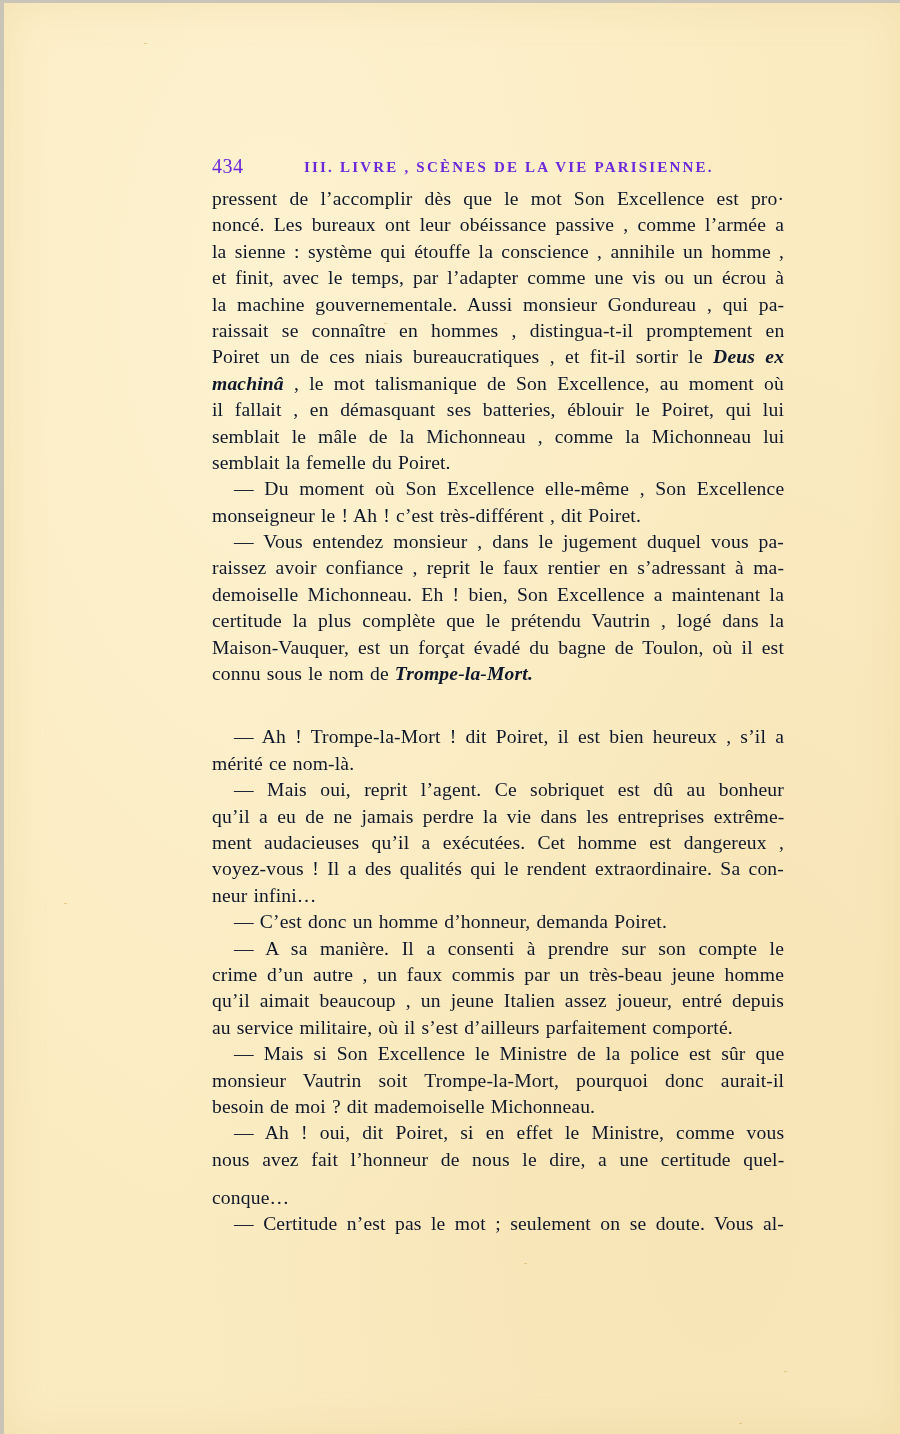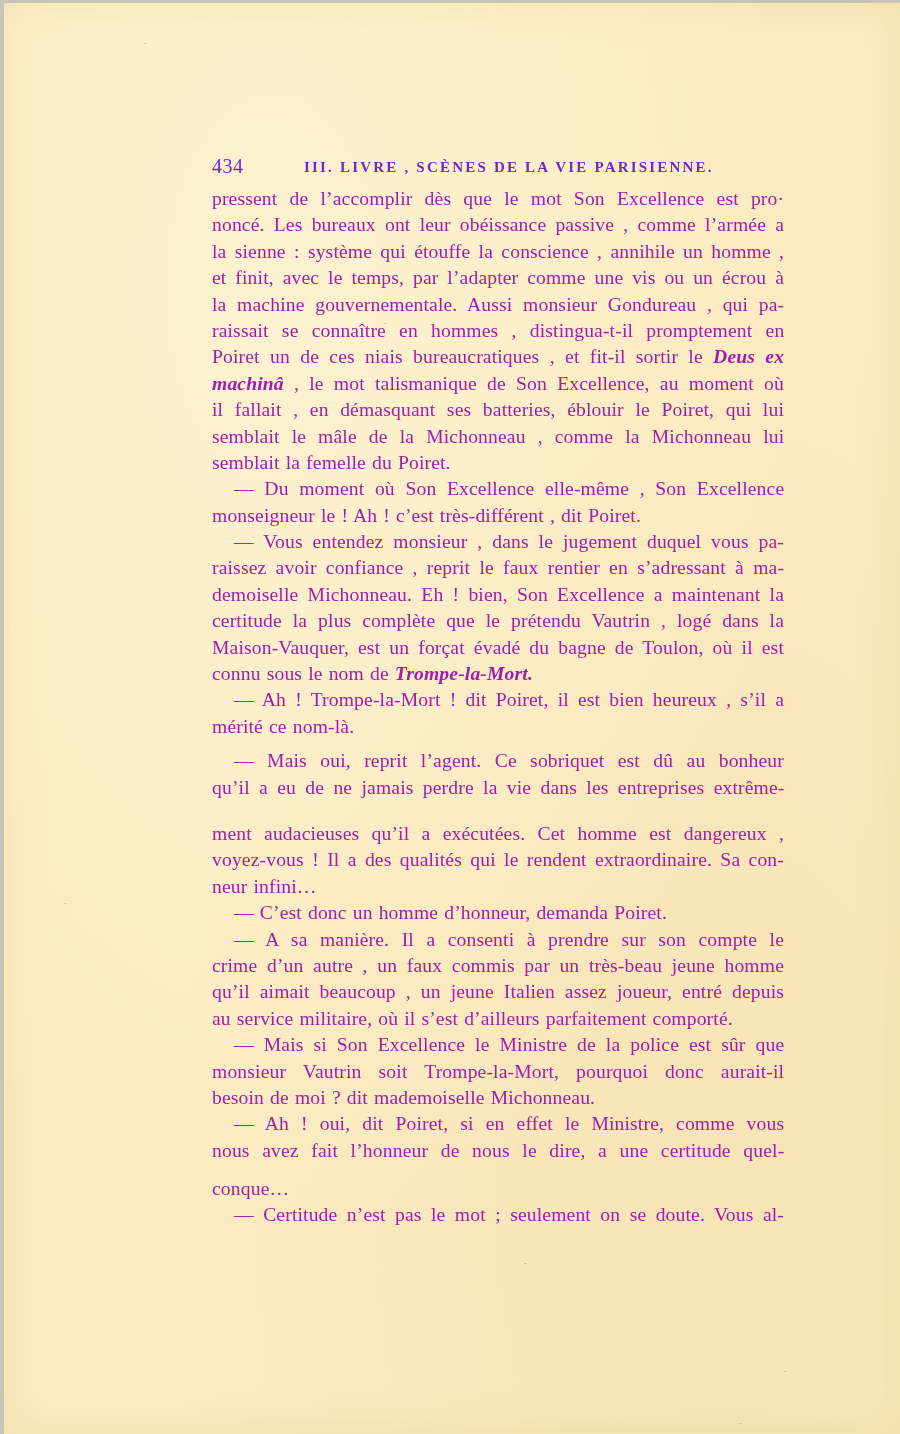--- a/index.html
+++ b/index.html
@@ -59,21 +59,21 @@
       letter-spacing: 2.2px;
     }
     .text-block {
       position: absolute;
       left: 212px;
       top: 186px;
       width: 572px;
       font-family: "Liberation Serif", serif;
       font-size: 19.6px;
       line-height: 26.4px;
-      color: #a21caf;
+      color: #0f172a;
       text-align: justify;
     }
     .line {
       display: block;
       height: 26.4px;
       white-space: nowrap;
       text-align-last: justify;
       text-align: justify;
       letter-spacing: 0.15px;
       word-spacing: 1px;
@@ -120,25 +120,25 @@
     <span class="line" style="display: block; width: 572px; word-spacing: 7px;">semblait le mâle de la Michonneau , comme la Michonneau lui</span>
     <span class="line last" style="display: block; width: 572px;">semblait la femelle du Poiret.</span>
     <span class="line indent" style="display: block; width: 550px; word-spacing: 5.55556px;">— Du moment où Son Excellence elle-même , Son Excellence</span>
     <span class="line last" style="display: block; width: 572px;">monseigneur le ! Ah ! c’est très-différent , dit Poiret.</span>
     <span class="line indent" style="display: block; width: 550px; word-spacing: 4.8px;">— Vous entendez monsieur , dans le jugement duquel vous pa-</span>
     <span class="line" style="display: block; width: 572px; word-spacing: 4.18182px;">raissez avoir confiance , reprit le faux rentier en s’adressant à ma-</span>
     <span class="line" style="display: block; width: 572px; word-spacing: 4.11111px;">demoiselle Michonneau. Eh ! bien, Son Excellence a maintenant la</span>
     <span class="line" style="display: block; width: 572px; word-spacing: 5.81818px;">certitude la plus complète que le prétendu Vautrin , logé dans la</span>
     <span class="line" style="display: block; width: 572px; word-spacing: 4px;">Maison-Vauquer, est un forçat évadé du bagne de Toulon, où il est</span>
     <span class="line last" style="display: block; width: 572px;"><span>connu sous le nom de </span><span class="it">Trompe-la-Mort.</span></span>
-    <span class="line indent" style="display: block; width: 550px; word-spacing: 4.07692px;">— Ah ! Trompe-la-Mort ! dit Poiret, il est bien heureux , s’il a</span>
+    <span class="line indent" style="display: block; width: 550px; word-spacing: 4.07692px; margin-top: 37px;">— Ah ! Trompe-la-Mort ! dit Poiret, il est bien heureux , s’il a</span>
     <span class="line last" style="display: block; width: 572px;">mérité ce nom-là.</span>
-    <span class="line indent" style="display: block; width: 550px; word-spacing: 8.3px; margin-top: 8px;">— Mais oui, reprit l’agent. Ce sobriquet est dû au bonheur</span>
+    <span class="line indent" style="display: block; width: 550px; word-spacing: 8.3px;">— Mais oui, reprit l’agent. Ce sobriquet est dû au bonheur</span>
     <span class="line" style="display: block; width: 572px; word-spacing: 4.25px;">qu’il a eu de ne jamais perdre la vie dans les entreprises extrême-</span>
-    <span class="line" style="display: block; width: 572px; word-spacing: 7.22222px; margin-top: 20px;">ment audacieuses qu’il a exécutées. Cet homme est dangereux ,</span>
+    <span class="line" style="display: block; width: 572px; word-spacing: 7.22222px;">ment audacieuses qu’il a exécutées. Cet homme est dangereux ,</span>
     <span class="line" style="display: block; width: 572px; word-spacing: 3.27273px;">voyez-vous ! Il a des qualités qui le rendent extraordinaire. Sa con-</span>
     <span class="line last" style="display: block; width: 572px;">neur infini…</span>
     <span class="line indent last" style="display: block; width: 550px;">— C’est donc un homme d’honneur, demanda Poiret.</span>
     <span class="line indent" style="display: block; width: 550px; word-spacing: 7.41667px;">— A sa manière. Il a consenti à prendre sur son compte le</span>
     <span class="line" style="display: block; width: 572px; word-spacing: 4.54545px;">crime d’un autre , un faux commis par un très-beau jeune homme</span>
     <span class="line" style="display: block; width: 572px; word-spacing: 4.9px;">qu’il aimait beaucoup , un jeune Italien assez joueur, entré depuis</span>
     <span class="line last" style="display: block; width: 572px;">au service militaire, où il s’est d’ailleurs parfaitement comporté.</span>
     <span class="line indent" style="display: block; width: 550px; word-spacing: 4.91667px;">— Mais si Son Excellence le Ministre de la police est sûr que</span>
     <span class="line" style="display: block; width: 572px; word-spacing: 12px;">monsieur Vautrin soit Trompe-la-Mort, pourquoi donc aurait-il</span>
     <span class="line last" style="display: block; width: 572px;">besoin de moi ? dit mademoiselle Michonneau.</span>

